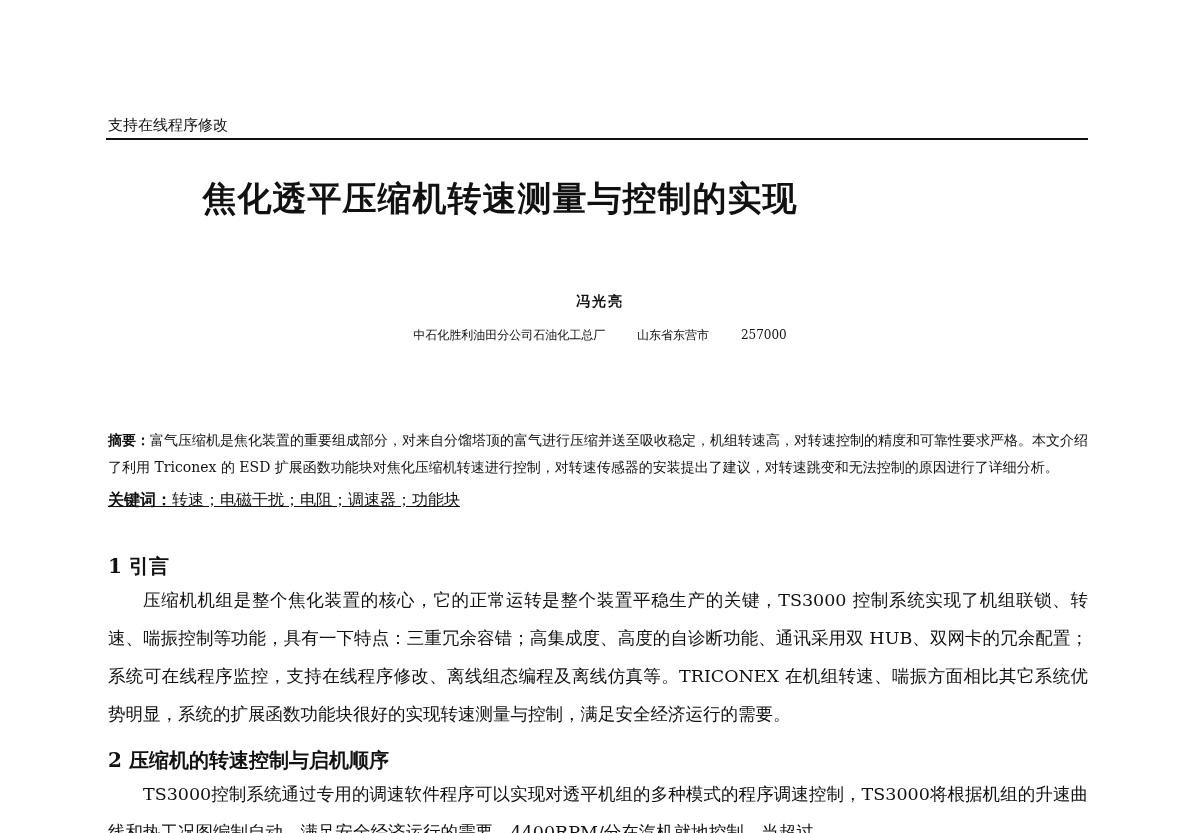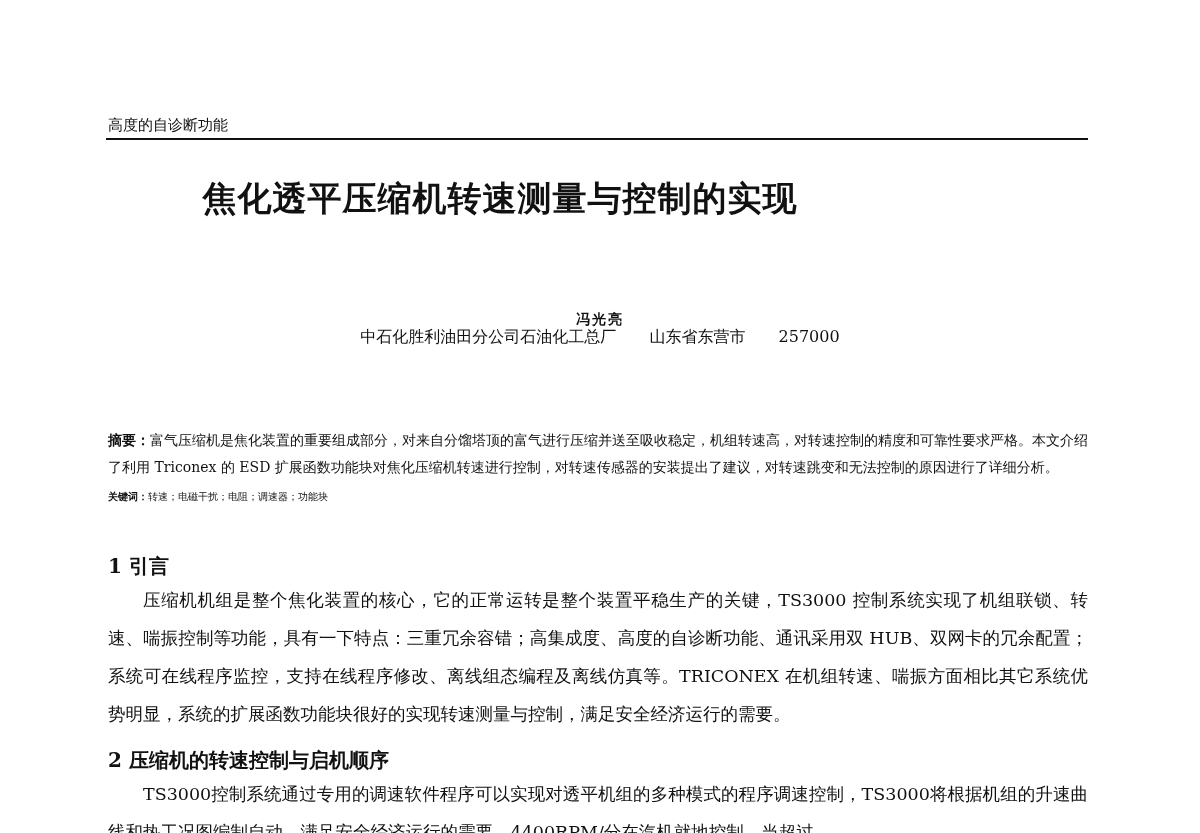--- a/index.html
+++ b/index.html
@@ -4,35 +4,35 @@
 <style>
   html, body { margin: 0; padding: 0; background: #ffffff; }
   body { width: 1200px; height: 833px; position: relative; overflow: hidden;
          font-family: "DejaVu Serif", "Liberation Serif", serif; color: #111; }
   .running-head { position: absolute; left: 108px; top: 116px; font-size: 15px;
                   font-family: "DejaVu Sans", sans-serif; letter-spacing: 0px; }
   .head-rule { position: absolute; left: 106px; top: 138px; width: 982px; height: 2px; background: #111; }
   .title { position: absolute; left: 0; width: 1000px; top: 176px; text-align: center;
            font-size: 34px; font-weight: bold; font-family: "DejaVu Sans", sans-serif; letter-spacing: 1px; }
   .author { position: absolute; left: 0; width: 1200px; top: 293px; text-align: center;
-            font-size: 14px; font-weight: bold; letter-spacing: 2px; margin-top: 18px; }
-  .affil { position: absolute; left: 0; width: 1200px; top: 327px; text-align: center; font-size: 16px; }
+            font-size: 14px; font-weight: bold; letter-spacing: 2px; }
+  .affil { position: absolute; left: 0; width: 1200px; top: 327px; text-align: center; font-size: 12px; }
   .affil span { margin: 0 14px; }
   .abstract { position: absolute; left: 108px; width: 980px; top: 391px; font-size: 14px; line-height: 26.5px; margin-top: 36px; }
   .abstract .label { font-weight: bold; }
-  .keywords { position: absolute; left: 108px; top: 490px; font-size: 10px; }
+  .keywords { position: absolute; left: 108px; top: 490px; font-size: 16px; text-decoration: underline; }
   .keywords .label { font-weight: bold; }
   .h1 { position: absolute; left: 108px; font-size: 20px; font-weight: bold; }
   .para { position: absolute; left: 108px; width: 980px; font-size: 17.5px; line-height: 38px;
           text-align: justify; text-indent: 2em; }
 </style>
 </head>
 <body>
 
-<div class="running-head">高度的自诊断功能</div>
+<div class="running-head">支持在线程序修改</div>
 <div class="head-rule"></div>
 
 <div class="title">焦化透平压缩机转速测量与控制的实现</div>
 
 <div class="author">冯光亮</div>
 <div class="affil">
   <span>中石化胜利油田分公司石油化工总厂</span>
   <span>山东省东营市</span>
   <span>257000</span>
 </div>

